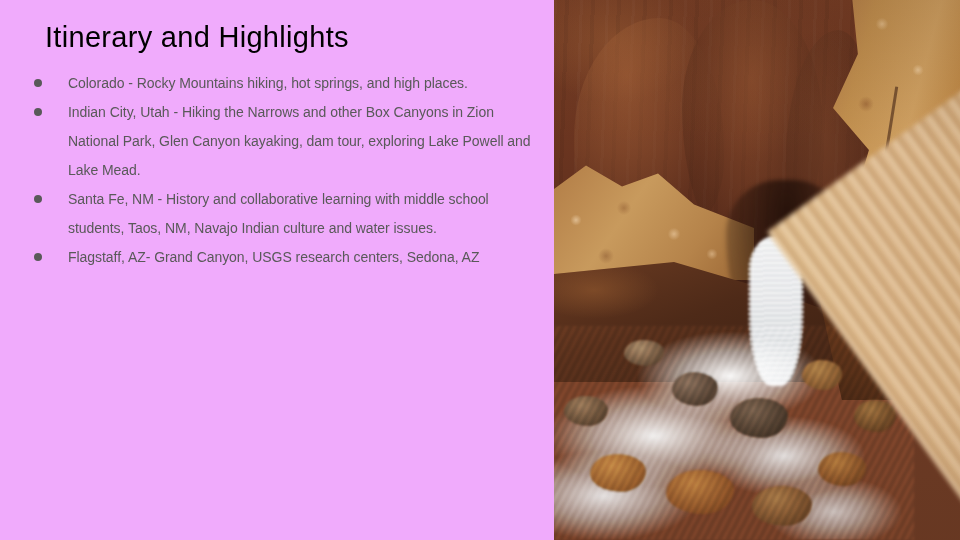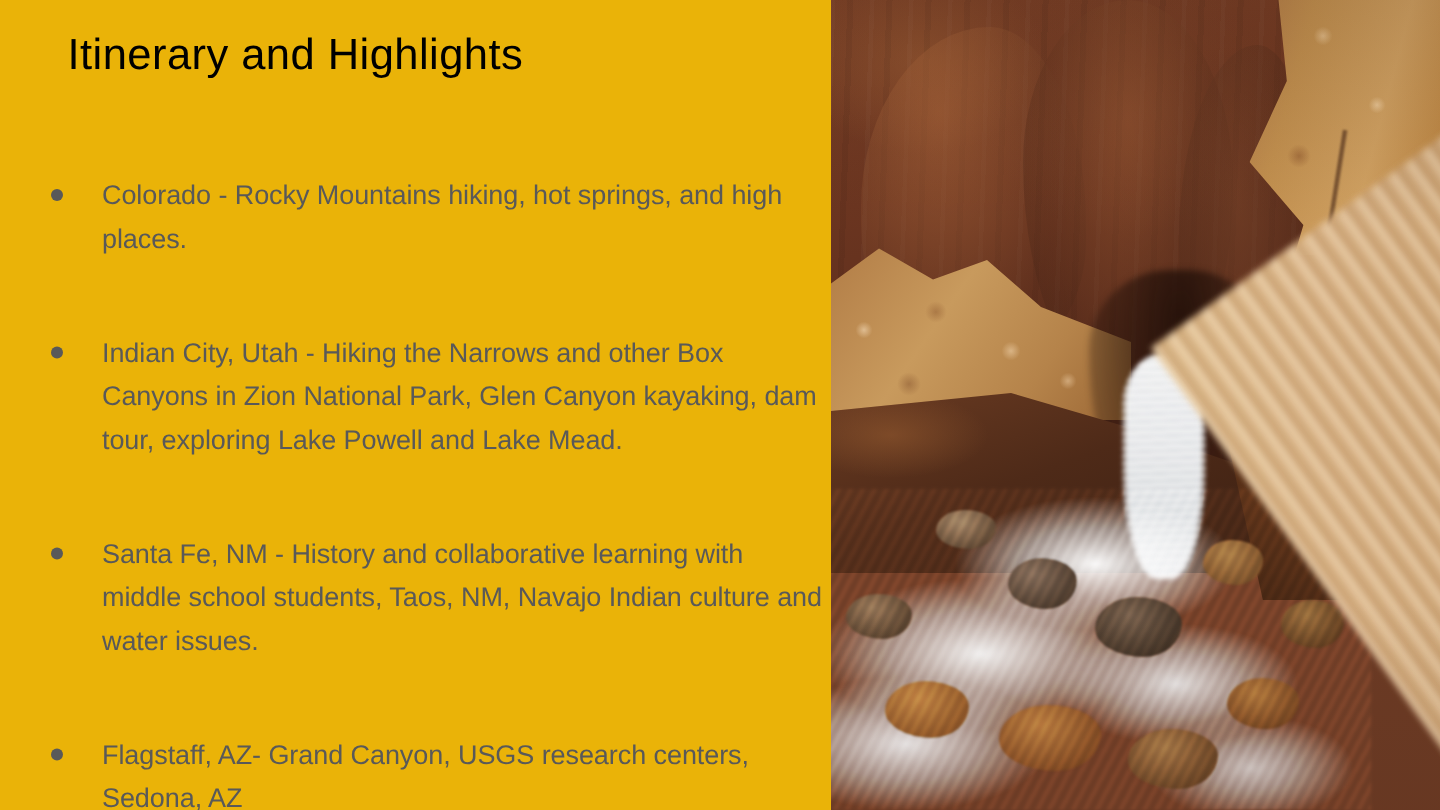--- a/index.html
+++ b/index.html
@@ -10,21 +10,21 @@
   body {
     width: 960px;
     height: 540px;
     overflow: hidden;
     font-family: "Liberation Sans", sans-serif;
   }
   .slide {
     position: relative;
     width: 960px;
     height: 540px;
-    background: #eab308;
+    background: #f0abfc;
     overflow: hidden;
   }
 
   
   .text-col {
     position: absolute;
     left: 0;
     top: 0;
     width: 554px;
     height: 540px;
@@ -44,25 +44,24 @@
     left: 28px;
     top: 69px;
     width: 520px;
     margin: 0;
     padding: 0;
     list-style: none;
   }
   .bullet-item {
     position: relative;
     padding-left: 40px;
-    font-size: 18px;
+    font-size: 14px;
     line-height: 29px;
     color: #595959;
     letter-spacing: -0.05px;
-    margin-top: 47px;
   }
   .bullet-dot {
     position: absolute;
     left: 6px;
     top: 10px;
     width: 8px;
     height: 8px;
     border-radius: 50%;
     background: #595959;
   }

